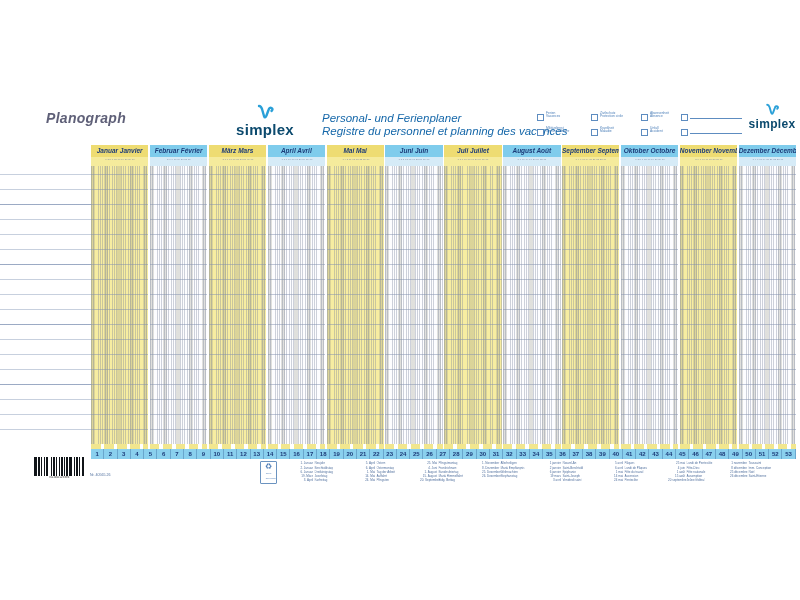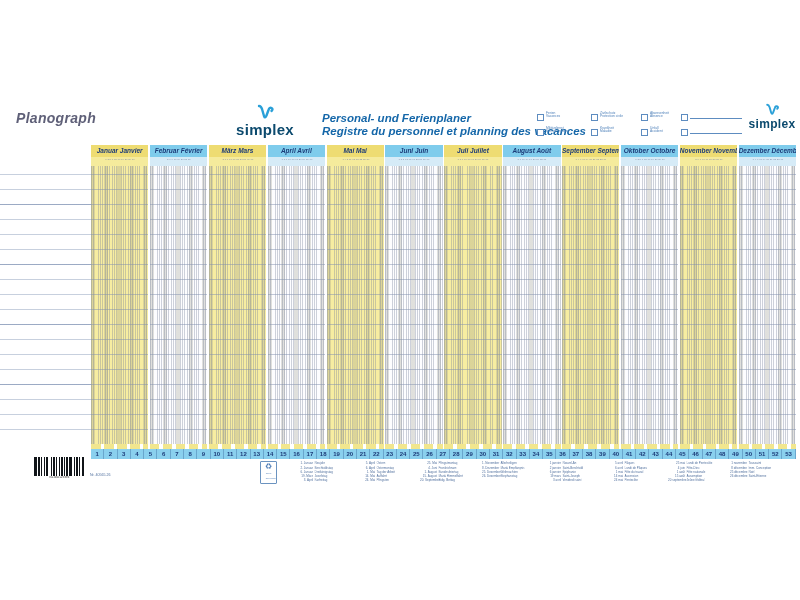--- a/index.html
+++ b/index.html
@@ -1,32 +1,32 @@
 <!DOCTYPE html>
 <html><head>
 <meta charset="utf-8">
 <style>
   html,body{margin:0;padding:0;background:#fff;}
   .canvas{position:relative;width:800px;height:600px;background:#ffffff;overflow:hidden;
           font-family:"Liberation Sans",sans-serif;}
 
   
-  .brand-left{position:absolute;left:16px;top:110px;display:flex;align-items:flex-start;gap:18px;}
+  .brand-left{position:absolute;left:46px;top:110px;display:flex;align-items:flex-start;gap:18px;}
   .brand-name{font-size:14px;font-weight:bold;font-style:italic;color:#5f6078;letter-spacing:.3px;padding-bottom:3px;}
   .brand-year{font-size:31px;font-weight:bold;font-style:italic;color:#a9a5cd;letter-spacing:1px;line-height:28px;}
 
   .logo{position:absolute;text-align:center;}
   .logo-center{left:230px;top:104px;width:70px;}
   .logo-right{left:746px;top:103px;width:52px;}
   .logo .glyph{display:block;margin:0 auto;}
   .logo .word{font-weight:bold;color:#0c4a6e;letter-spacing:.3px;}
   .logo-center .word{font-size:15px;}
   .logo-right .word{font-size:12px;}
 
-  .titles{position:absolute;left:322px;top:112px;color:#1567a9;font-weight:bold;font-style:italic;}
+  .titles{position:absolute;left:322px;top:112px;color:#1567a9;font-weight:normal;font-style:italic;}
   .title-de{font-size:11.5px;line-height:13px;}
   .title-fr{font-size:11.5px;line-height:13px;}
 
   .legend{position:absolute;left:537px;top:112px;width:208px;height:30px;
           display:grid;grid-template-columns:54px 50px 40px 64px;grid-template-rows:15px 15px;}
   .legend-item{display:flex;align-items:flex-start;gap:2px;}
   .lg-box{width:5px;height:5px;border:.8px solid #5d8cc0;background:#fff;margin-top:2px;flex:0 0 auto;}
   .lg-txt{font-size:6px;line-height:5px;color:#4d7fb8;transform:scale(.55);transform-origin:0 0;white-space:nowrap;}
   .lg-line{width:52px;border-bottom:.8px solid #5d8cc0;height:6px;}
 

